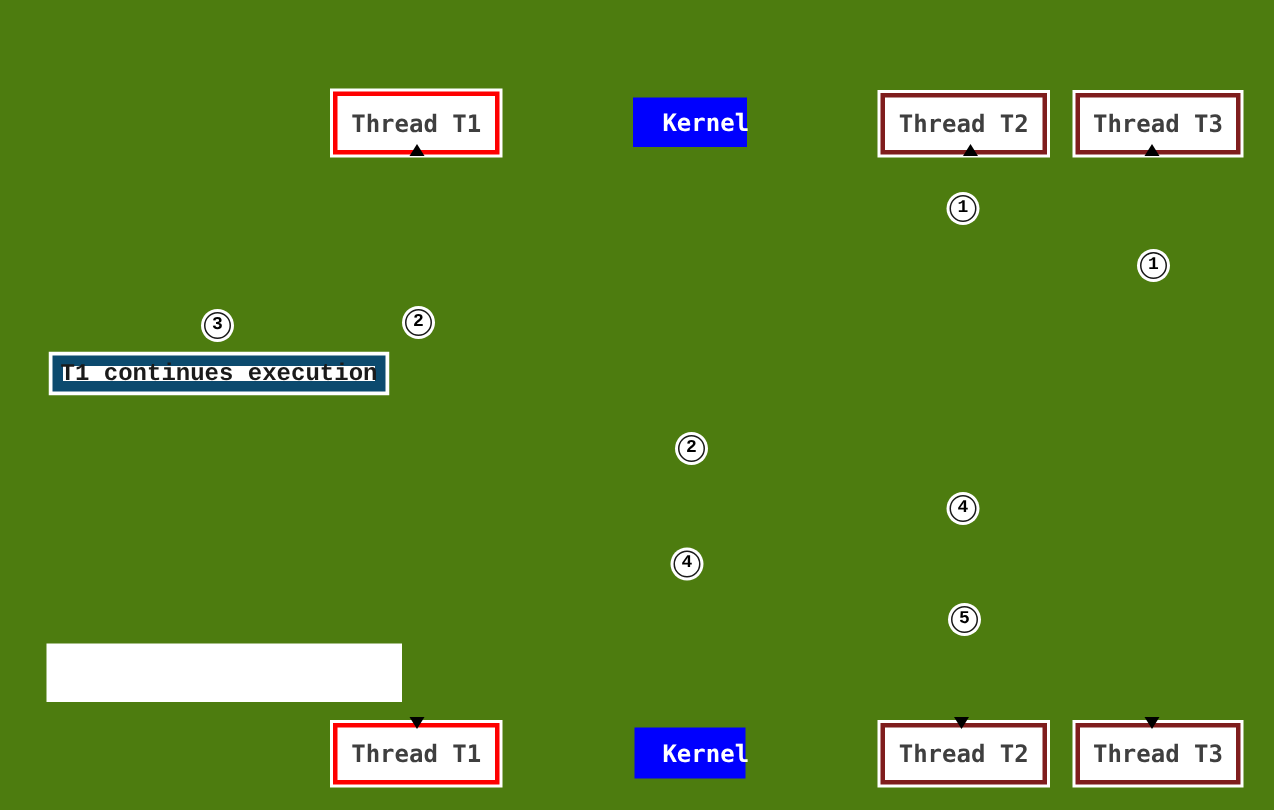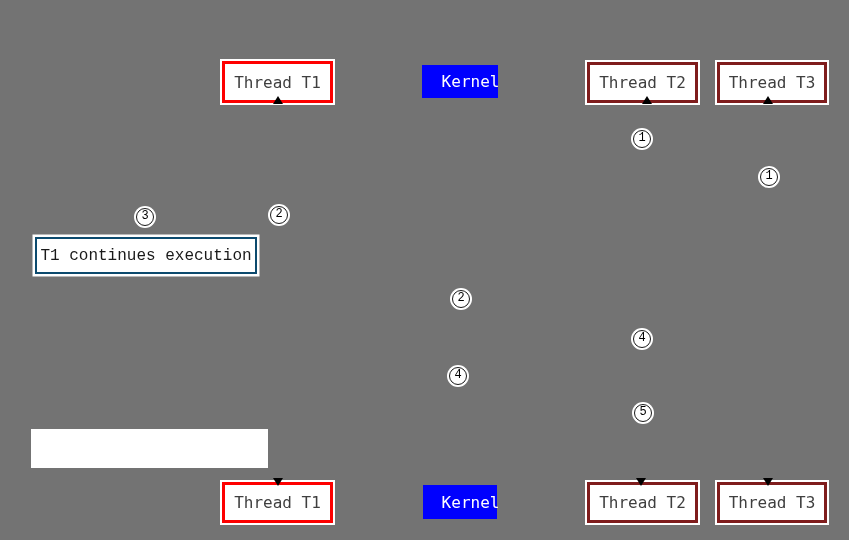--- a/index.html
+++ b/index.html
@@ -1,22 +1,23 @@
 <!DOCTYPE html>
 <html><head>
 <meta charset="utf-8">
 <style>
   html, body { margin: 0; padding: 0; background: #000; }
   #canvas {
     position: relative;
     width: 849px;
     height: 540px;
-    background: #737373;
+    background: #4d7c0f;
     overflow: hidden;
     font-family: "DejaVu Sans Mono", monospace;
+    font-weight: bold;
   }
   .tbox {
     position: absolute;
     box-sizing: border-box;
     background: #fff;
     color: #3f3f3f;
     display: flex;
     align-items: center;
     justify-content: center;
     font-size: 16px;
@@ -46,23 +47,23 @@
     line-height: 15px;
     text-align: center;
     transform: translate(-50%, -50%);
   }
   .note {
     position: absolute;
     box-sizing: border-box;
     left: 35px;
     top: 237px;
     width: 222px;
-    height: 37px;
+    height: 24px;
     background: #fff;
-    border: 2px solid #0c4a6e;
+    border: 7px solid #0c4a6e;
     box-shadow: 0 0 0 2.5px #fff;
     color: #1a1a1a;
     font-family: "Liberation Mono", monospace;
     font-size: 16px;
     display: flex;
     align-items: center;
     justify-content: center;
     white-space: nowrap;
   }
   .blank-rect {

